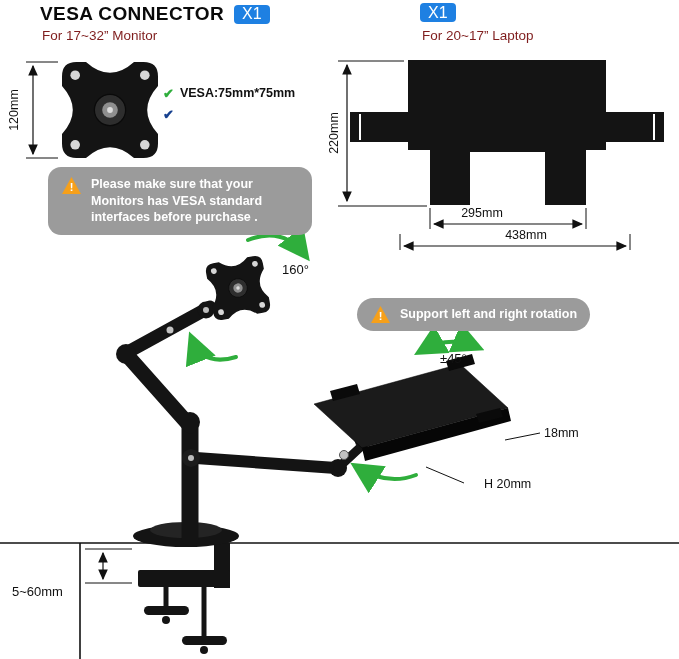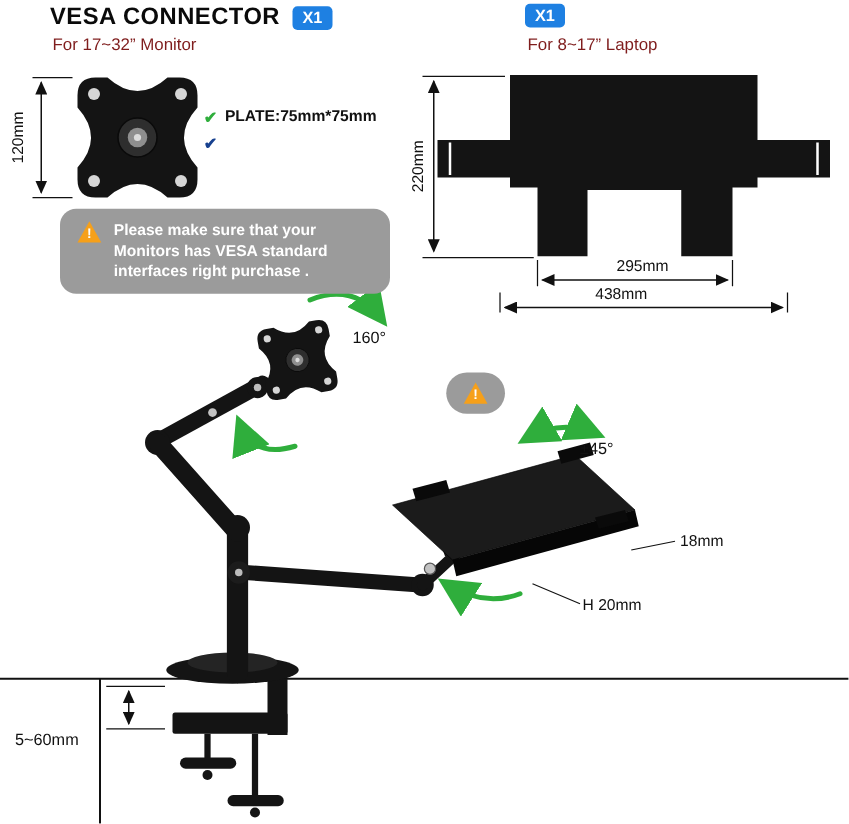--- a/index.html
+++ b/index.html
@@ -2,21 +2,21 @@
 <html style="--badge-blue: #1e80e2; --check-green: #2fae3c; --check-navy: #17418f; --warn-orange: #f6a01a; --bubble-gray: #9b9b9b; --ink-black: #111111;"><head>
 <meta charset="utf-8">
 <style>
   html,body{margin:0;padding:0;background:#fff}
   #canvas{position:relative;width:679px;height:659px;background:#fff;overflow:hidden;
           font-family:"Liberation Sans",sans-serif;color:#111}
   #art{position:absolute;left:0;top:0}
 
   .hdr{position:absolute;display:flex;align-items:center;gap:10px}
   .title{font-size:19px;font-weight:800;letter-spacing:.4px;color:#0a0a0a;white-space:nowrap}
-  .badge{background:var(--badge-blue,#1e80e2);color:#fff;font-weight:700;font-size:13px;
+  .badge{background:var(--badge-blue,#1e80e2);color:#fff;font-weight:400;font-size:16px;
          padding:1.5px 8px;border-radius:4px;line-height:16px}
   .subtitle{position:absolute;font-size:13.5px;color:#7f1d1d;white-space:nowrap}
 
   .specs{position:absolute;left:163px;top:86px;display:flex;flex-direction:column;gap:8px}
   .spec{display:flex;align-items:center;gap:6px;font-size:12.5px;font-weight:700;white-space:nowrap}
   .chk{font-size:13px;font-weight:700;line-height:13px}
   .chk.g{color:var(--check-green,#2fae3c)}
   .chk.n{color:var(--check-navy,#17418f)}
 
   .bubble{position:absolute;background:var(--bubble-gray,#9b9b9b);border-radius:13px;
@@ -167,54 +167,55 @@
 
   <div class="hdr" style="left:40px;top:3px">
     <span class="title">VESA CONNECTOR</span>
     <span class="badge">X1</span>
   </div>
   <div class="subtitle" style="left:42px;top:28px">For 17~32” Monitor</div>
 
   <div class="hdr" style="left:420px;top:3px">
     <span class="badge">X1</span>
   </div>
-  <div class="subtitle" style="left:422px;top:28px">For 8~17” Laptop</div>
+  <div class="subtitle" style="left:422px;top:28px">For 20~17” Laptop</div>
 
   <div class="specs">
     <div class="spec">
       <span class="chk g">✔</span>
-      <span>PLATE:75mm*75mm</span>
+      <span>VESA:75mm*75mm</span>
     </div>
     <div class="spec">
       <span class="chk n">✔</span>
     </div>
   </div>
 
   <div class="bubble" style="left:48px;top:167px;width:264px;box-sizing:border-box">
     <span class="warn-tri">
       <svg viewBox="0 0 21 19">
           <path class="tri" d="M10.5,1 L20,18 H1 Z"></path>
         </svg>
       <i class="excl">!</i>
     </span>
-    <span class="bubble-text">Please make sure that your Monitors has VESA standard interfaces right purchase .</span>
+    <span class="bubble-text">Please make sure that your Monitors has VESA standard interfaces before purchase .</span>
   </div>
 
   <div class="bubble pill" style="left:357px;top:298px">
     <span class="warn-tri">
       <svg viewBox="0 0 21 19">
           <path class="tri" d="M10.5,1 L20,18 H1 Z"></path>
         </svg>
       <i class="excl">!</i>
     </span>
+    <span>Support left and right rotation</span>
   </div>
 
   <span class="dim rot" style="left:-16px;top:103px;width:60px">120mm</span>
   <span class="dim rot" style="left:304px;top:126px;width:60px">220mm</span>
-  <span class="dim" style="left:484px;top:206px;width:60px">295mm</span>
-  <span class="dim" style="left:467px;top:228px;width:60px">438mm</span>
+  <span class="dim" style="left:452px;top:206px;width:60px">295mm</span>
+  <span class="dim" style="left:496px;top:228px;width:60px">438mm</span>
   <span class="dim" style="left:282px;top:262px;font-size:13px">160°</span>
-  <span class="dim" style="left:464px;top:351px;font-size:13px">±45°</span>
+  <span class="dim" style="left:440px;top:351px;font-size:13px">±45°</span>
   <span class="dim" style="left:544px;top:426px">18mm</span>
-  <span class="dim" style="left:466px;top:477px">H 20mm</span>
+  <span class="dim" style="left:484px;top:477px">H 20mm</span>
   <span class="dim" style="left:12px;top:584px;font-size:13px">5~60mm</span>
 
 </div>
 
 </body></html>

